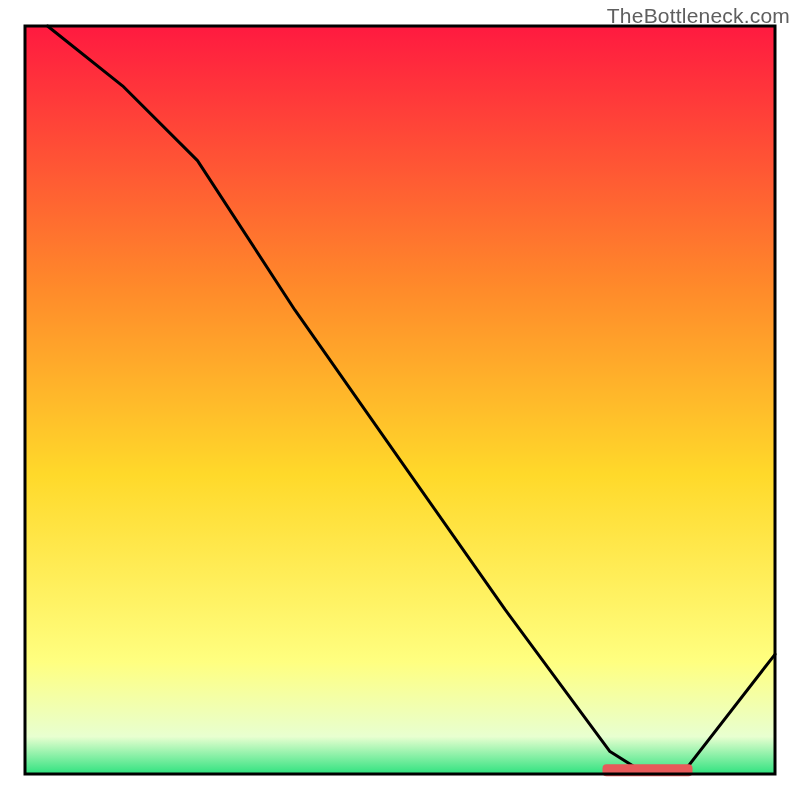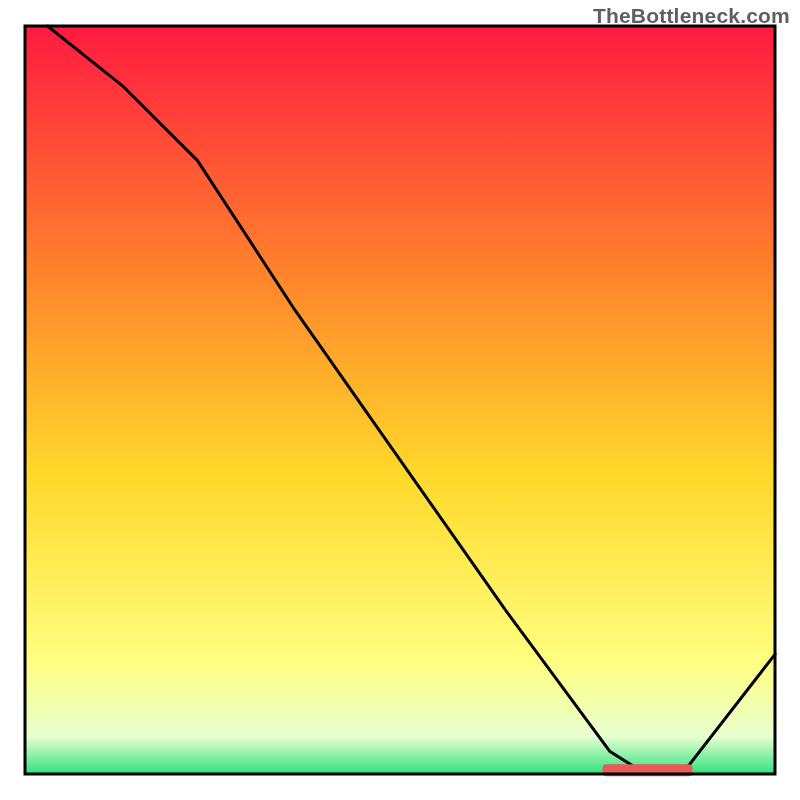--- a/index.html
+++ b/index.html
@@ -14,21 +14,21 @@
   .stage {
     position: relative;
     width: 800px;
     height: 800px;
   }
   .attribution {
     position: absolute;
     top: 4px;
     right: 10px;
     font-size: 21px;
-    font-weight: bold;
+    font-weight: normal;
     color: #5f5f5f;
     letter-spacing: 0.2px;
   }
   svg.plot {
     position: absolute;
     left: 0;
     top: 0;
   }
 </style>
 </head>

